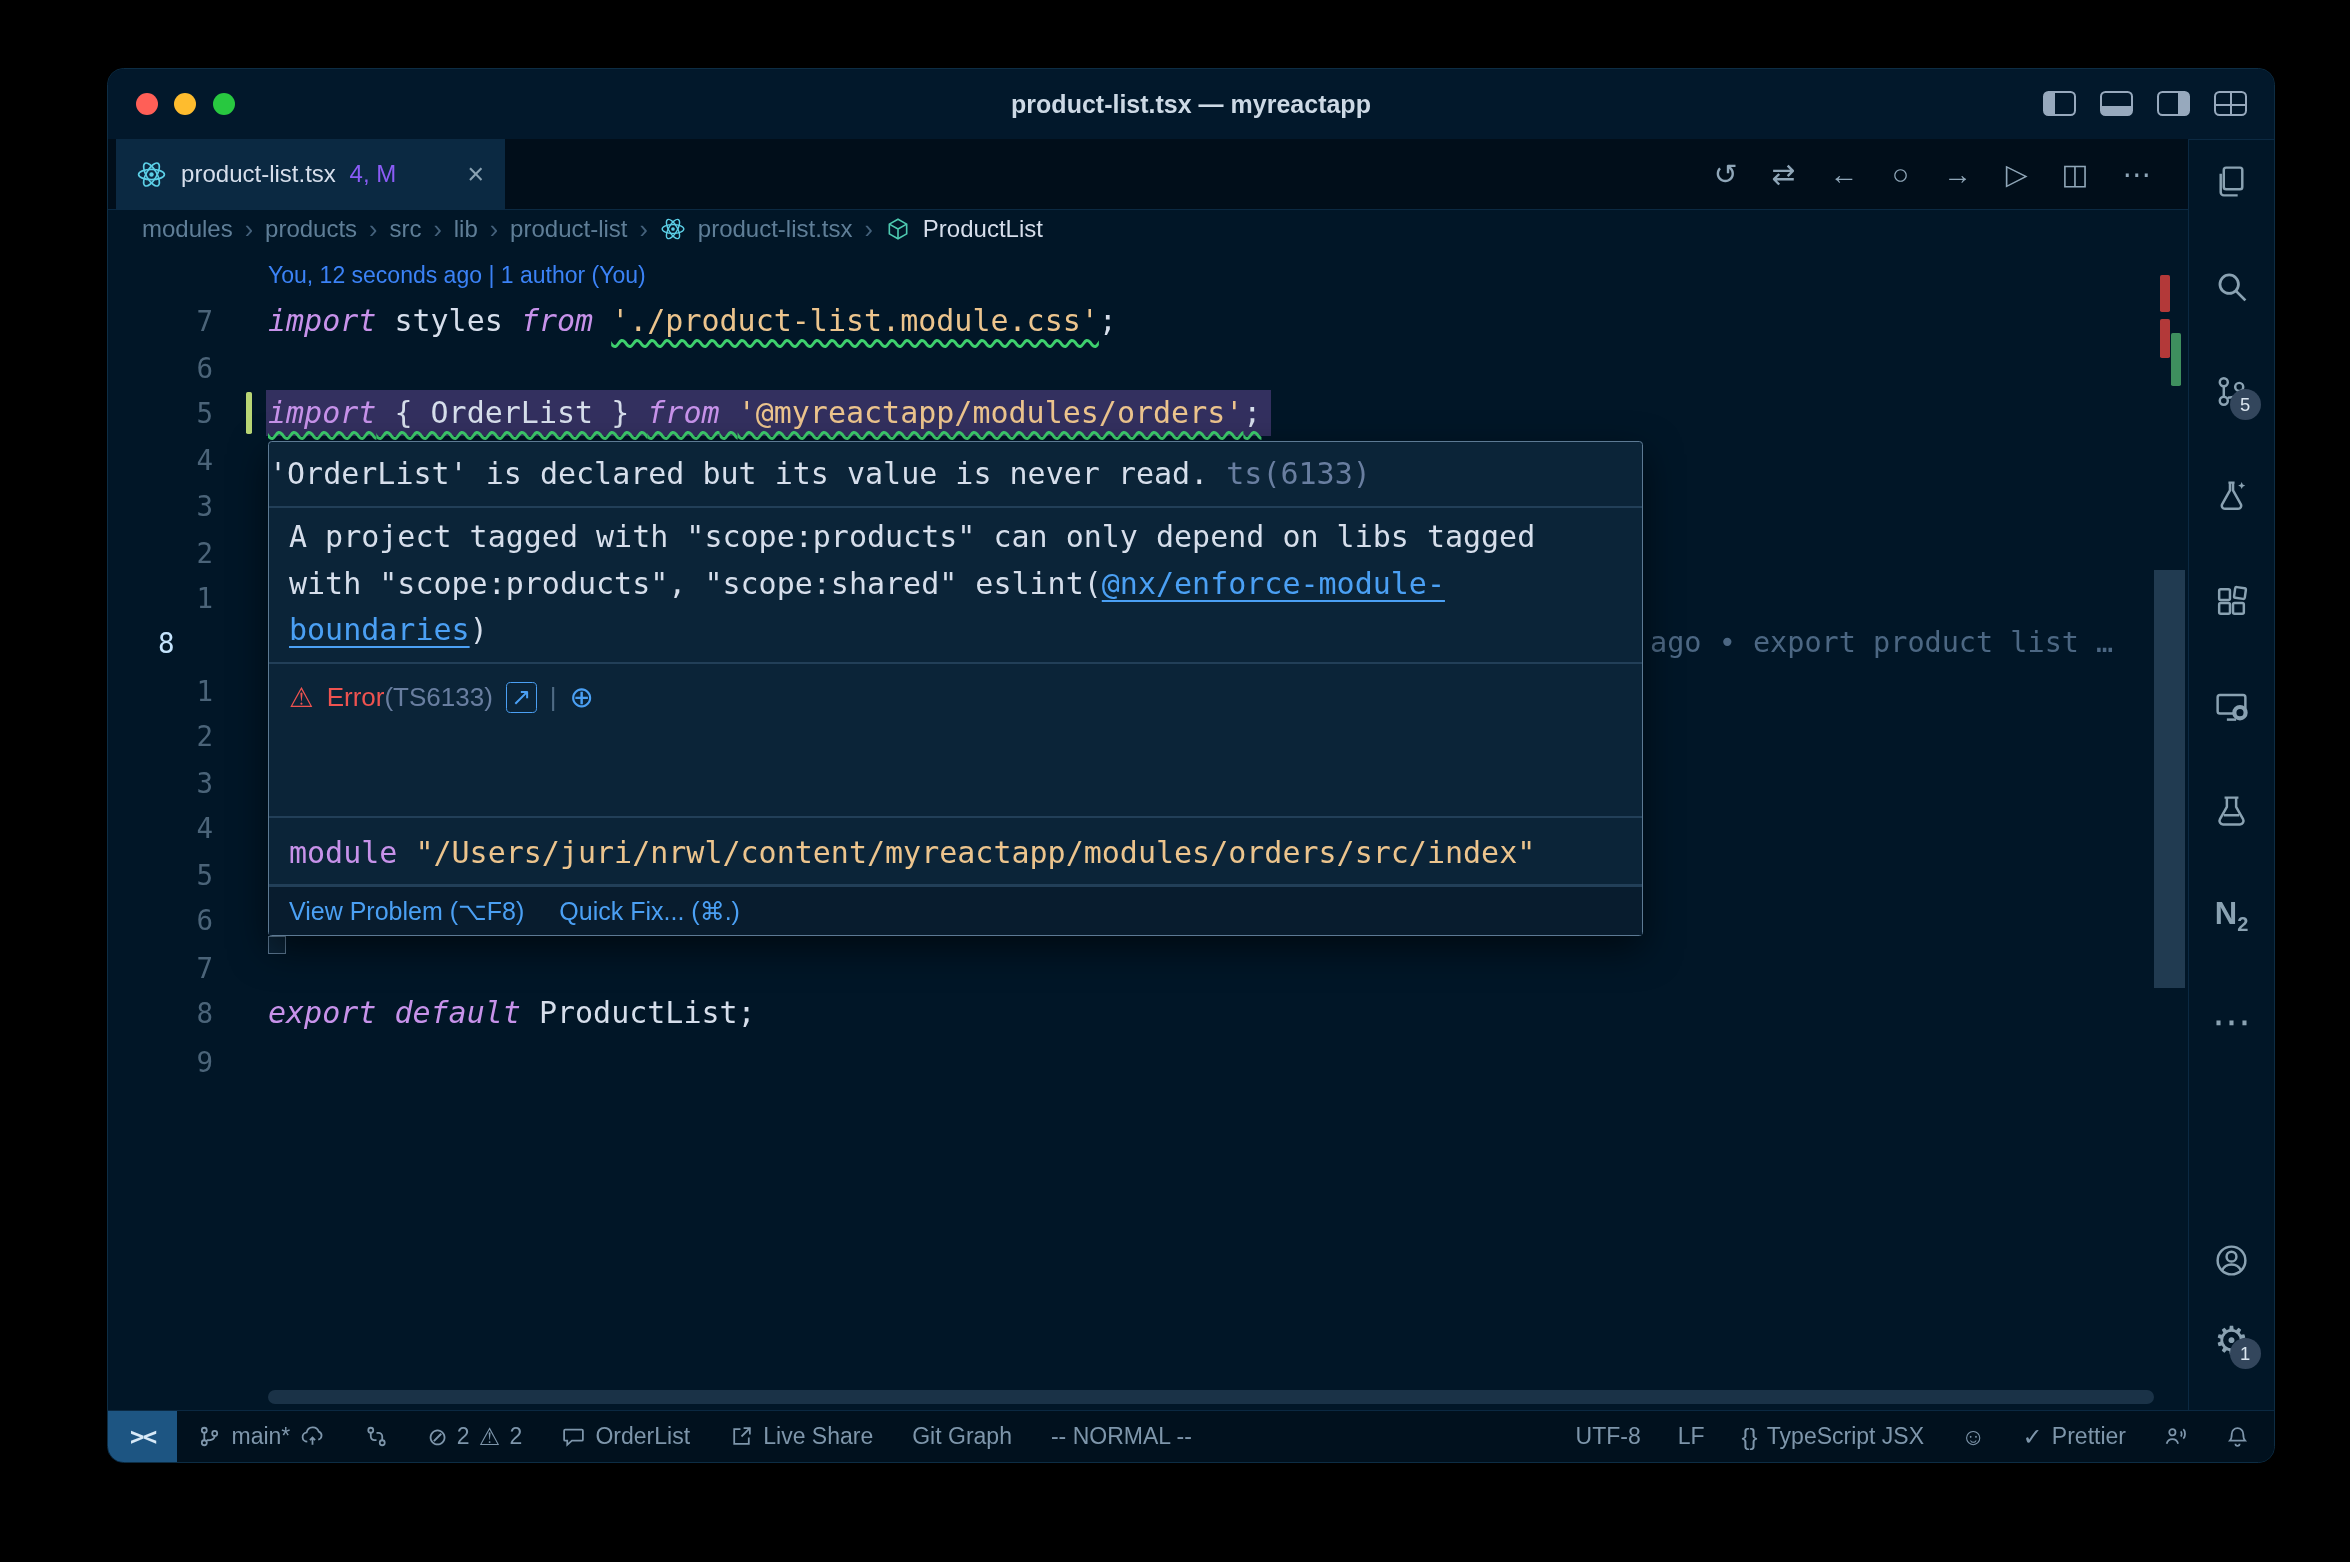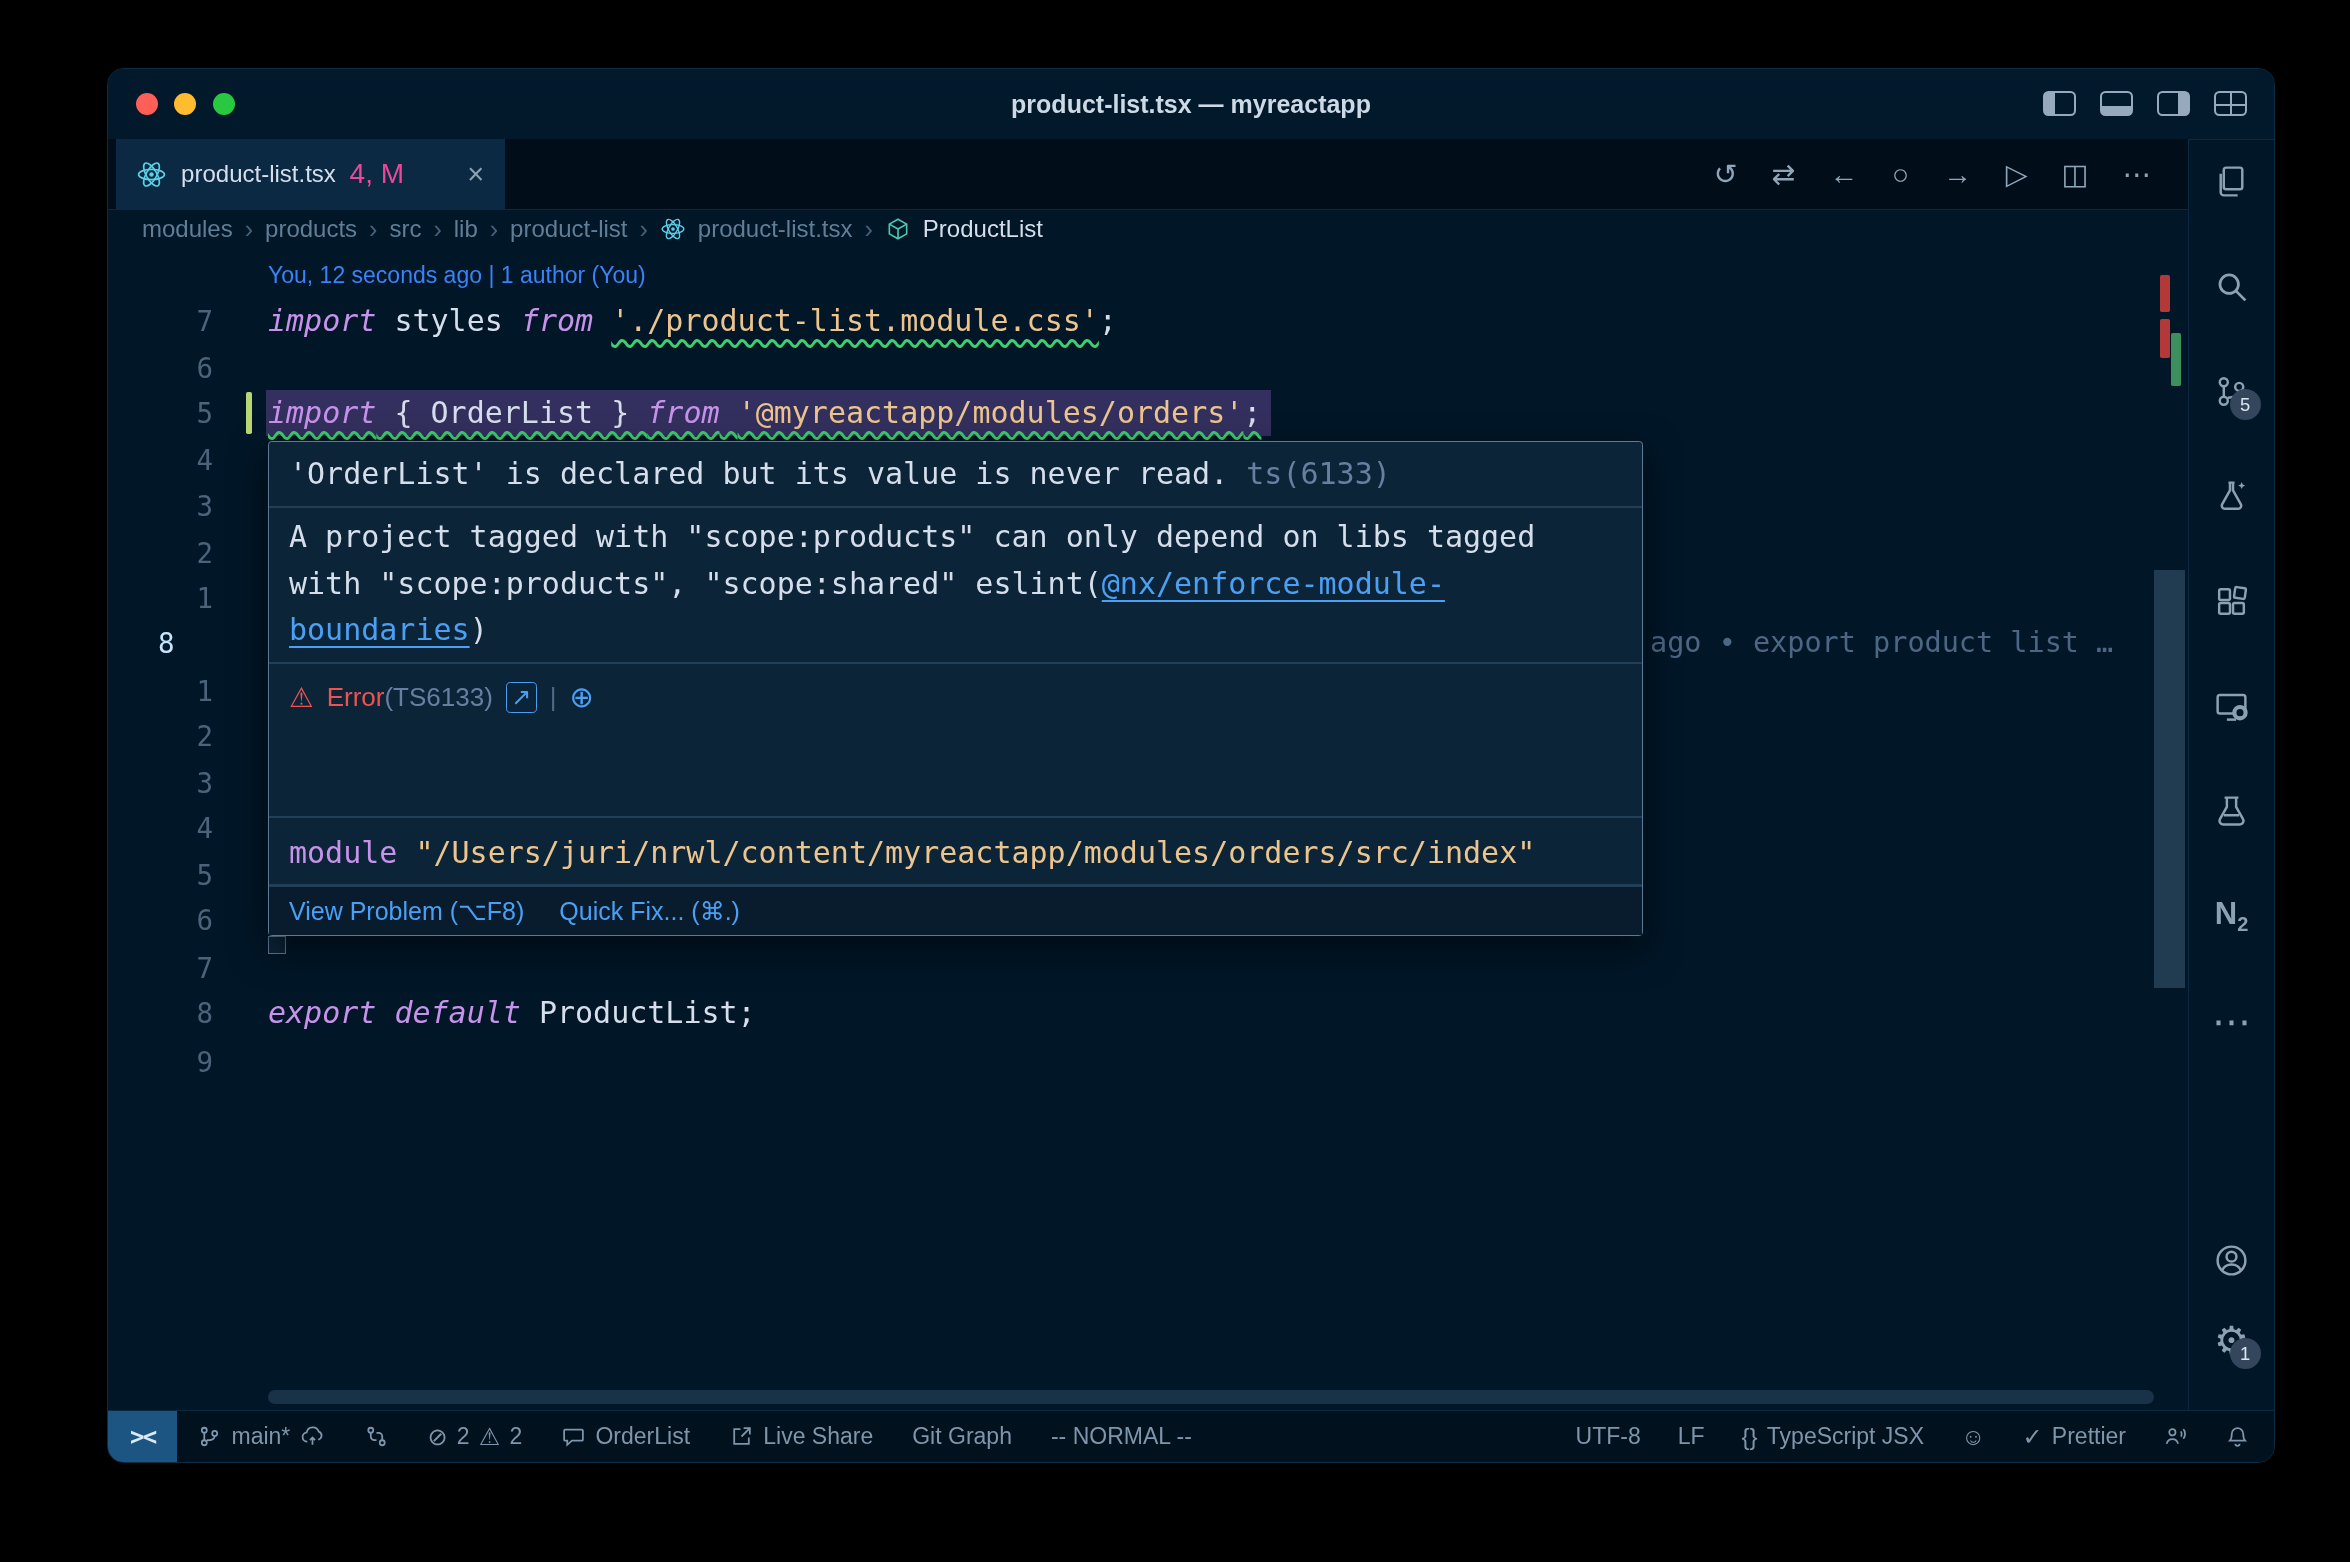--- a/index.html
+++ b/index.html
@@ -20,21 +20,21 @@
   .wicon-bottom::before{content:"";position:absolute;left:0;right:0;bottom:0;height:8.3px;background:#97a9bd;}
   .wicon-right::before{content:"";position:absolute;right:0;top:0;bottom:0;width:10px;background:#97a9bd;}
   .wicon-grid::before{content:"";position:absolute;left:50%;top:0;bottom:0;width:2.3px;background:#97a9bd;}
   .wicon-grid::after{content:"";position:absolute;top:50%;left:0;right:0;height:2.3px;background:#97a9bd;}
 
   
   .tabbar{position:absolute;top:70px;left:0;right:86px;height:70px;background:#010e1a;border-bottom:0.9px solid #0b2942;}
   .tab{position:absolute;left:8.3px;top:0;width:389px;height:70px;background:#0b2942;display:flex;align-items:center;
     padding:0 20px;gap:13.8px;box-sizing:border-box;border-right:0.9px solid #0b2942;}
   .tab-label{color:#d6deeb;font-size:24px;white-space:nowrap;}
-  .tab-badge{color:#ec4899;font-size:28px;}
+  .tab-badge{color:#8b5cf6;font-size:24px;}
   .tab-close{color:#8aa2b2;font-size:29px;margin-left:auto;line-height:1;}
   .editor-actions{position:absolute;right:37px;top:0;height:70px;display:flex;align-items:center;gap:34px;
     color:#8fa6b8;font-size:28.5px;}
   .ea{line-height:1;}
 
   
   .breadcrumbs{position:absolute;top:140px;left:0;right:86px;height:40px;display:flex;align-items:center;
     padding-left:34px;gap:12px;font-size:24px;color:#5f7e97;white-space:nowrap;}
   .bc-sep{color:#44617b;font-size:25px;}
   .bc-symbol{color:#d6deeb;}
@@ -58,21 +58,21 @@
     font-family:"DejaVu Sans Mono",monospace;font-size:28.5px;color:#4c6783;}
   .hscroll{position:absolute;left:160px;top:1141px;width:1886px;height:13.8px;background:rgba(93,124,156,.28);border-radius:7.3px;}
   .ruler-mark{position:absolute;border-radius:1.8px;}
   .vslider{position:absolute;left:2046px;top:321px;width:31px;height:418px;background:rgba(95,130,160,.35);}
 
   
   .hover{position:absolute;left:160px;top:192px;width:1375px;height:495px;background:#0b2438;
     border:1.8px solid #5d7a94;border-radius:3.7px;box-shadow:0 13px 37px rgba(0,0,0,.55);z-index:5;box-sizing:border-box;
     color:#d6deeb;}
   .h-div{position:absolute;left:0;right:0;height:1.8px;background:#223f58;}
-  .h-row1{position:absolute;top:0;left:0;right:0;height:64px;line-height:64px;padding-left:20px;white-space:pre;
+  .h-row1{position:absolute;top:0;left:0;right:0;height:64px;line-height:64px;white-space:pre;
     font-family:"DejaVu Sans Mono",monospace;font-size:30px;}
   .h-dim{color:#697ea0;}
   .h-para-line{position:absolute;left:20px;height:47px;line-height:47px;white-space:pre;
     font-family:"DejaVu Sans Mono",monospace;font-size:30px;}
   .h-link{color:#4ba0f4;text-decoration:underline;text-underline-offset:5.5px;text-decoration-thickness:1.8px;}
   .h-error{position:absolute;top:230px;left:20px;height:50px;display:flex;align-items:center;gap:13px;font-size:26px;}
   .h-warn{color:#ef5350;font-size:27.5px;}
   .h-errlabel{color:#ef5350;}
   .h-open{color:#4ba0f4;font-size:24px;border:1.8px solid #4ba0f4;border-radius:4.6px;width:29px;height:29px;
     display:flex;align-items:center;justify-content:center;line-height:1;}

